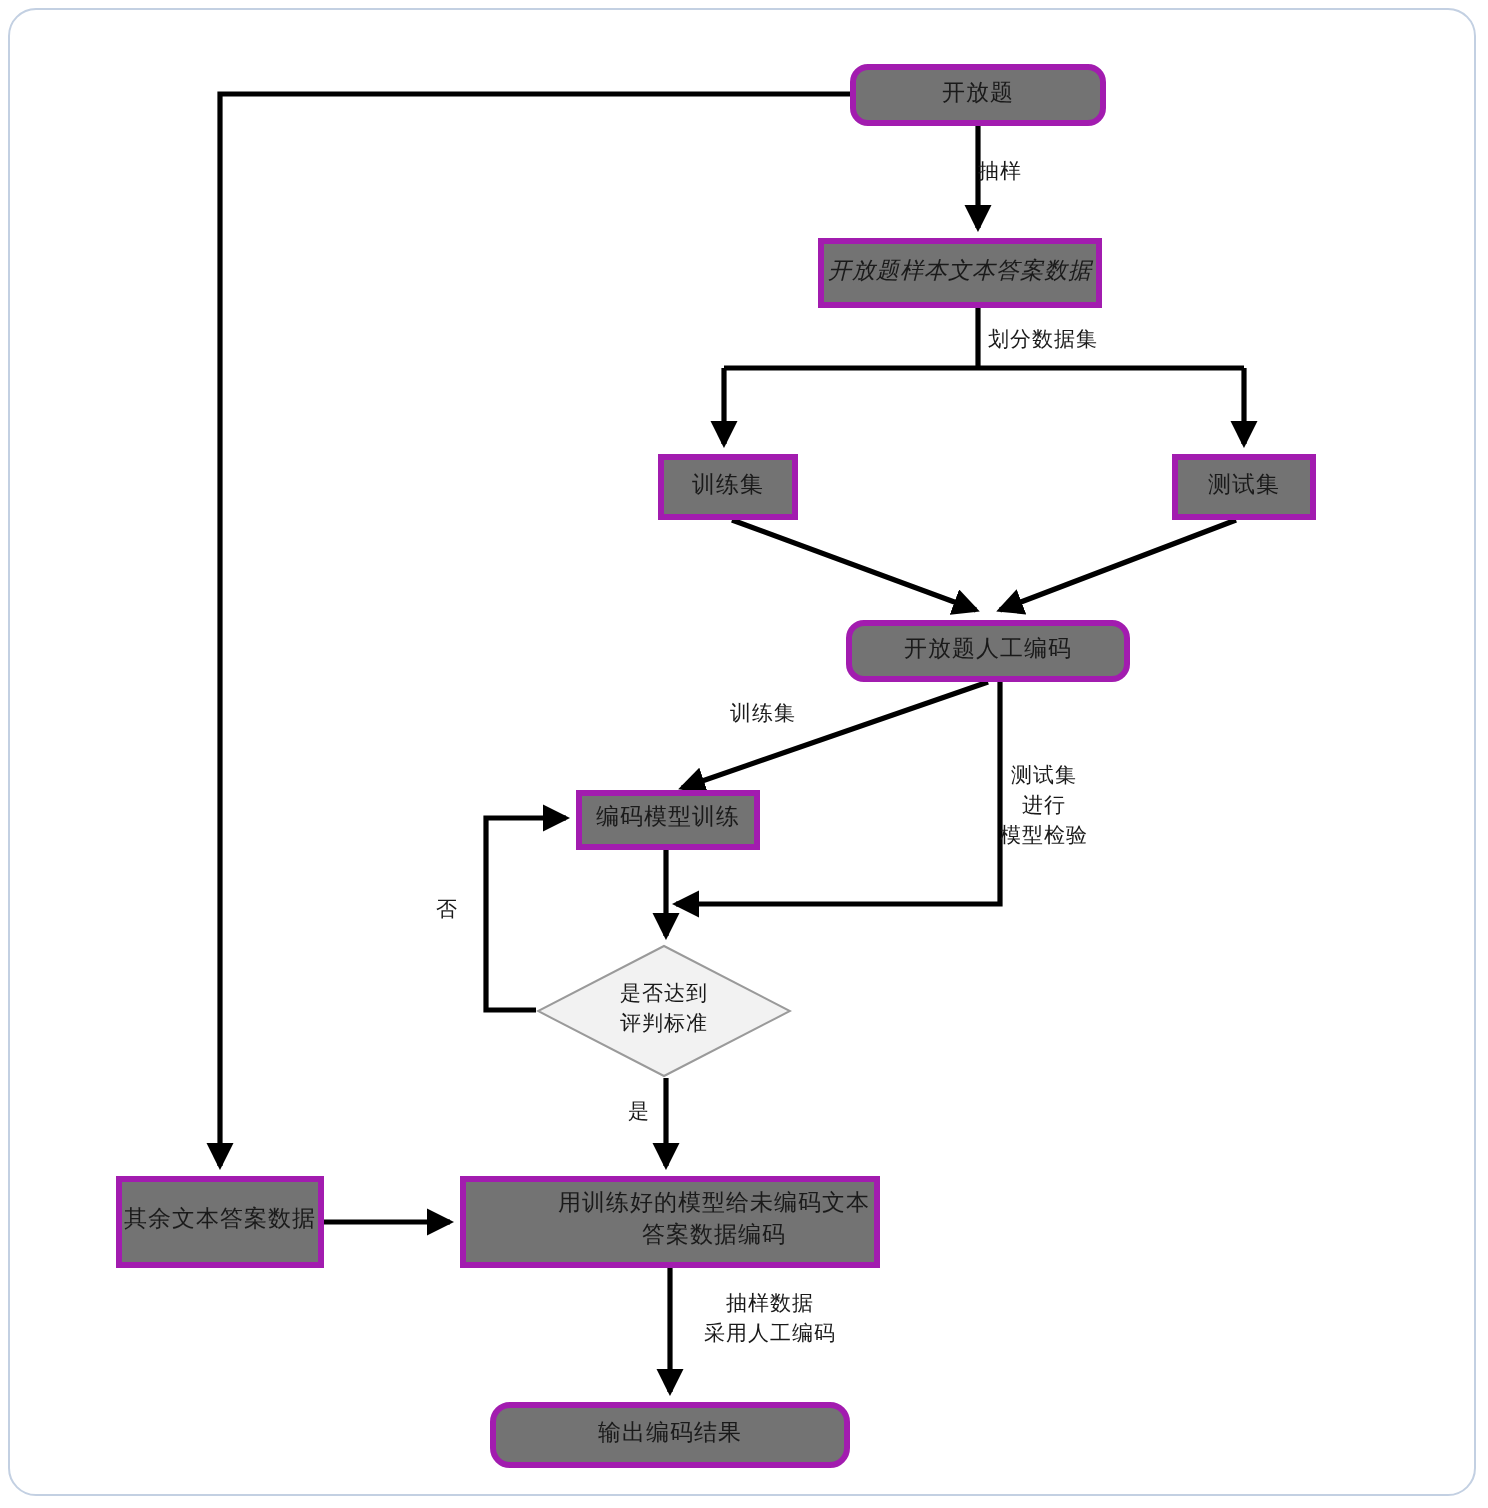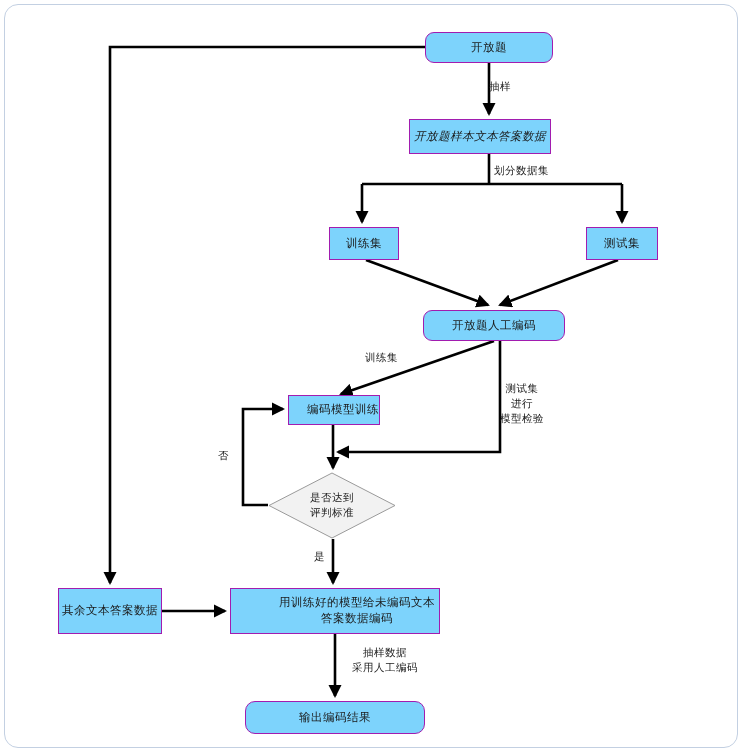--- a/index.html
+++ b/index.html
@@ -30,22 +30,22 @@
     position: absolute;
     left: 0;
     top: 0;
     width: 744px;
     height: 754px;
     pointer-events: none;
   }
   .node {
     position: absolute;
     box-sizing: border-box;
-    background: #7dd3fc;
-    border: 1px solid #a21caf;
+    background: #737373;
+    border: 3px solid #a21caf;
     display: flex;
     align-items: center;
     justify-content: center;
     text-align: center;
     color: #1a1a1a;
     font-size: 11.5px;
     line-height: 1.35;
     letter-spacing: 0.5px;
     z-index: 3;
   }
@@ -141,21 +141,21 @@
   </div>
 
   <div class="node" style="left:586px; top:227px; width:72px; height:33px;">
     <span>测试集</span>
   </div>
 
   <div class="node round" style="left:423px; top:310px; width:142px; height:31px;">
     <span>开放题人工编码</span>
   </div>
 
-  <div class="node" style="left:288px; top:395px; width:92px; height:30px;justify-content:flex-end;">
+  <div class="node" style="left:288px; top:395px; width:92px; height:30px;">
     <span>编码模型训练</span>
   </div>
 
   <div class="node diamond" style="left:268px; top:472px; width:128px; height:67px;">
     <svg class="diamond-shape" viewBox="0 0 128 67" preserveAspectRatio="none">
       <polygon points="64,1 127,33.5 64,66 1,33.5" fill="#f2f2f2" stroke="#9a9a9a" stroke-width="1"></polygon>
     </svg>
     <span class="diamond-label" style="white-space:pre-line;">是否达到
 评判标准</span>
   </div>

